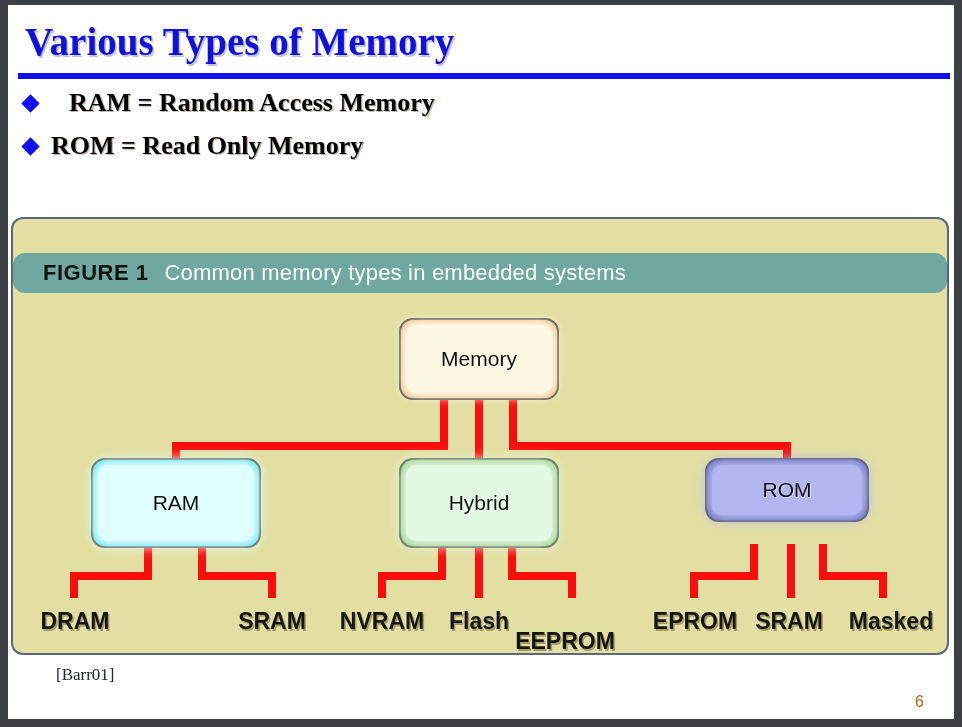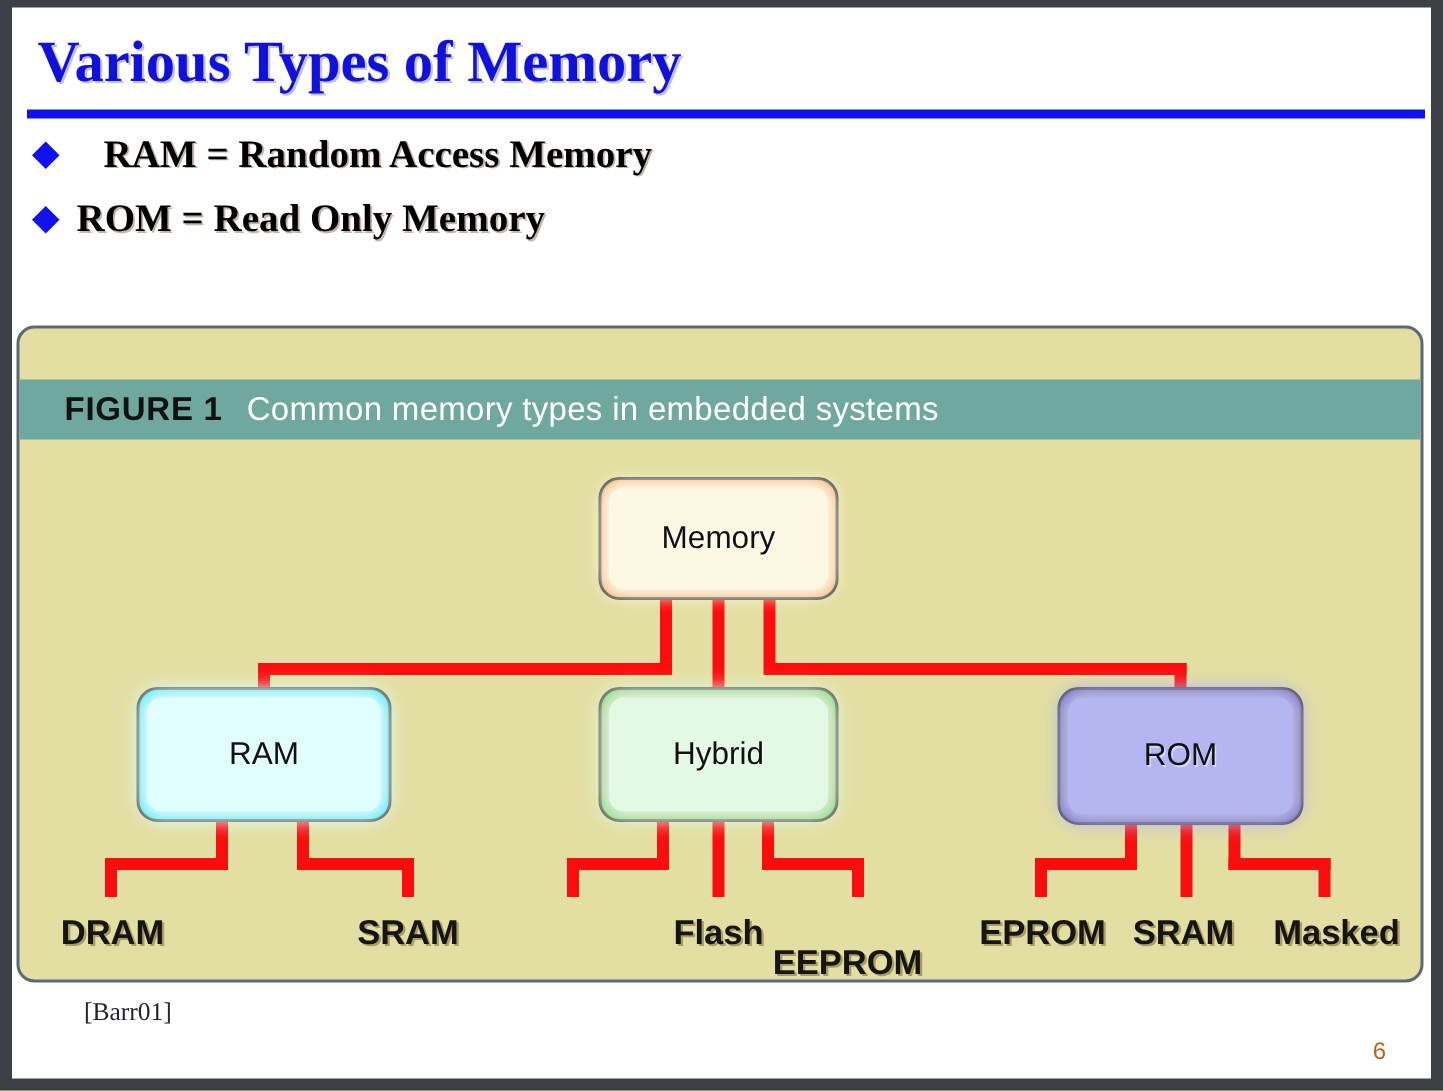--- a/index.html
+++ b/index.html
@@ -56,21 +56,21 @@
     background:#e3dfa2;
     border:2px solid #5a6878;
     border-radius:12px;
     box-sizing:border-box;
     overflow:hidden;
   }
   #caption-bar{
     position:absolute;left:0;top:34px;
     width:100%;height:40px;
     background:#6fa89e;
-    display:flex;align-items:center;
+    display:flex;align-items:center;border-radius:12px;
   }
   #caption-label{
     margin-left:30px;
     font-family:"Liberation Sans", sans-serif;
     font-weight:bold;font-size:22px;color:#111111;
     letter-spacing:.5px;
   }
   #caption-text{
     margin-left:16px;
     font-family:"Liberation Sans", sans-serif;
@@ -117,22 +117,22 @@
   
   #node-hybrid{
     left:386px;top:239px;width:160px;height:90px;
     background:#ec4899;
     box-shadow:inset 0 0 14px 4px #3dff3d;
   }
   #node-hybrid .inner{background:#e3f9e3;box-shadow:0 0 12px 6px #e3f9e3;}
 
   
   #node-rom{
-    left:692px;top:239px;width:164px;height:92px;
-    background:#eab308;
+    left:692px;top:239px;width:164px;height:64px;
+    background:#4d7c0f;
     box-shadow:inset 0 0 14px 4px #4d4dff;
   }
   #node-rom .inner{background:#b4b6f2;box-shadow:0 0 12px 6px #b4b6f2;}
 
   
   .wire{position:absolute;background:#fb0d0d;z-index:1;}
 
   
   .leaf{
     position:absolute;
@@ -238,20 +238,21 @@
         <span class="lbl">Hybrid</span>
       </div>
 
       <div class="node" id="node-rom">
         <span class="inner"></span>
         <span class="lbl">ROM</span>
       </div>
 
       <div class="leaf" style="left:16px;top:389px;width:92px;">DRAM</div>
       <div class="leaf" style="left:213px;top:389px;width:92px;">SRAM</div>
+      <div class="leaf" style="left:315px;top:389px;width:108px;">NVRAM</div>
       <div class="leaf" style="left:428px;top:389px;width:76px;">Flash</div>
       <div class="leaf" style="left:494px;top:389px;width:116px;margin-top:20px;">EEPROM</div>
       <div class="leaf" style="left:628px;top:389px;width:108px;">EPROM</div>
       <div class="leaf" style="left:730px;top:389px;width:92px;">SRAM</div>
       <div class="leaf" style="left:826px;top:389px;width:104px;">Masked</div>
 
     </div>
   </div>
 
   <div id="citation">[Barr01]</div>

